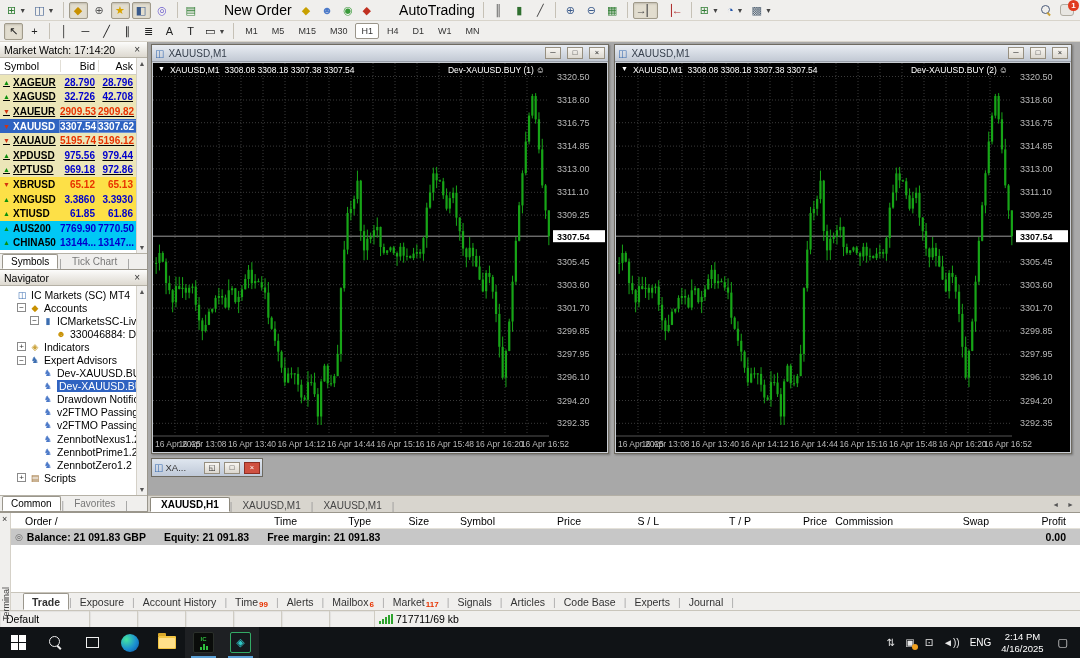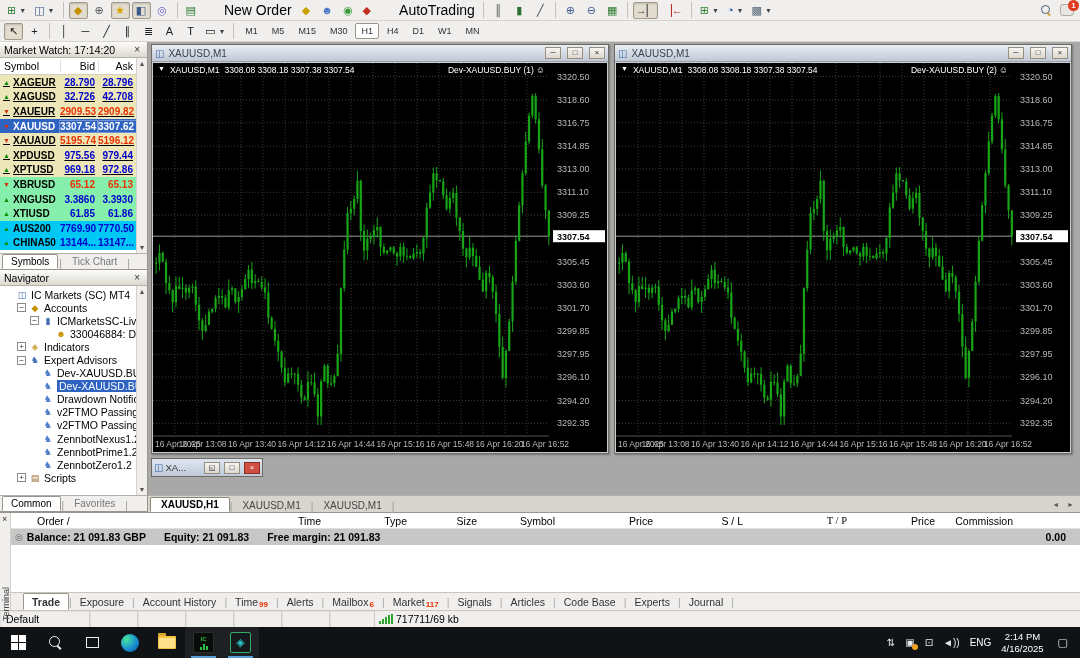--- a/index.html
+++ b/index.html
@@ -37,21 +37,21 @@
 .ptab.active { background:#fff; color:#000; border:1px solid #9a968c; border-bottom:1px solid #fff; border-radius:2px 2px 0 0; }
 .ptab-sep { color:#999; margin:0 1px; }
 
 
 .mw-table { flex:1; display:flex; flex-direction:column; font-size:10.5px; }
 .mw-head { display:flex; height:17px; border-bottom:1px solid #d0cdc4; align-items:center; font-size:10.5px; }
 .mw-head .c1 { flex:1; padding-left:4px; } .mw-head .c2,.mw-head .c3 { width:38px; text-align:right; padding-right:3px; border-left:1px solid #e2dfd7; }
 .mw-row { display:flex; height:14.6px; align-items:center; font-size:10px; }
 .mw-row .c1 { flex:1; display:flex; align-items:center; gap:2px; padding-left:2px; font-weight:bold; color:#000; overflow:hidden; white-space:nowrap; }
 .mw-row .c2,.mw-row .c3 { width:38px; text-align:right; padding-right:3px; font-weight:bold; overflow:hidden; white-space:nowrap; }
-.mw-row.bg-pale { background:#ece6b8;text-decoration:underline; } .mw-row.bg-yellow { background:#86efac; } .mw-row.bg-cyan { background:#00c8f5; }
+.mw-row.bg-pale { background:#ece6b8;text-decoration:underline; } .mw-row.bg-yellow { background:#fde047; } .mw-row.bg-cyan { background:#00c8f5; }
 .mw-row.bg-selected { background:#2f63c1; } .mw-row.bg-selected .c1,.mw-row.bg-selected .c2,.mw-row.bg-selected .c3 { color:#fff !important; }
 .mw-row.bg-selected .c2,.mw-row.bg-selected .c3 { outline:1px solid #6f93d6; }
 .dir { font-size:7px; width:9px; text-align:center; }
 .dir.up { color:#0b8f0b; } .dir.down { color:#d33310; }
 .txt-blue { color:#0000cc; } .txt-red { color:#e83300; }
 .vscroll { width:11px; background:#f0efed; border-left:1px solid #d5d1c8; display:flex; flex-direction:column; justify-content:space-between; align-items:center; font-size:7px; color:#555; }
 .vscroll span { padding:2px 0; }
 
 
 .nav-tree { flex:1; font-size:10.5px; padding-top:2px; overflow:hidden; }
@@ -84,21 +84,21 @@
 .ctab-sep { color:#999; }
 .ctab-arrows { margin-left:auto; margin-right:6px; color:#555; font-size:7px; display:flex; gap:8px; align-self:center; }
 
 
 .terminal { height:98px; background:#fff; border-top:1px solid #9a968c; display:flex; }
 .term-rail { width:11px; background:#f0efed; border-right:1px solid #d5d1c8; position:relative; }
 .term-rail .x { position:absolute; top:1px; left:2px; font-size:9px; color:#333; }
 .term-rail .vlabel { position:absolute; bottom:4px; left:-14px; transform:rotate(-90deg); transform-origin:center; font-size:9px; color:#444; width:40px; }
 .term-main { flex:1; display:flex; flex-direction:column; min-width:0; }
 .term-head { height:16px; display:flex; align-items:center; font-size:10.5px; color:#000; border-bottom:1px solid #e4e1d9; }
-.th-col { text-align:right; padding-right:6px; flex:none;margin-left:12px; }
+.th-col { text-align:right; padding-right:6px; flex:none; }
 .term-balance { height:16px; background:#c7c7c7; display:flex; align-items:center; font-weight:bold; font-size:10.5px; padding-left:4px; gap:4px; }
 .term-balance .ball { color:#666; font-size:9px; }
 .term-balance .bspace { width:10px; }
 .term-balance .profit { margin-left:auto; padding-right:14px; }
 .term-fill { flex:1; background:#fff; }
 .term-tabs { height:18px; background:#f0efed; border-top:1px solid #c9c5bb; display:flex; align-items:center; padding-left:12px; font-size:10.5px; }
 .ttab { padding:2px 8px 1px; color:#333; display:flex; align-items:flex-start; position:relative; }
 .ttab.active { background:#fff; border:1px solid #9a968c; border-bottom-color:#fff; border-radius:2px 2px 0 0; font-weight:bold; }
 .ttab .badge { color:#e83300; font-size:8px; font-weight:bold; margin-left:1px; margin-top:4px; }
 .ttab-sep { color:#aaa; align-self:center; }
@@ -1180,21 +1180,21 @@
     </div>
     <div class="term-main">
       <div class="term-head" id="term-head">
           <div class="th-col" style="text-align: left; padding-left: 14px; width: 200px;">Order /</div>
           <div class="th-col" style="width: 92px;">Time</div>
           <div class="th-col" style="width: 74px;">Type</div>
           <div class="th-col" style="width: 58px;">Size</div>
           <div class="th-col" style="width: 66px;">Symbol</div>
           <div class="th-col" style="width: 86px;">Price</div>
           <div class="th-col" style="width: 78px;">S / L</div>
-          <div class="th-col" style="width: 92px; font-family: Liberation Serif, serif;">T / P</div>
+          <div class="th-col" style="width: 92px;">T / P</div>
           <div class="th-col" style="width: 76px;">Price</div>
           <div class="th-col" style="width: 66px;">Commission</div>
           <div class="th-col" style="width: 96px;">Swap</div>
           <div class="th-col" style="flex: 1 1 0%; padding-right: 14px;">Profit</div>
         </div>
       <div class="term-balance">
         <span class="ball">◎</span>
         <span>Balance: 21 091.83 GBP</span>
         <span class="bspace"></span>
         <span>Equity: 21 091.83</span>

